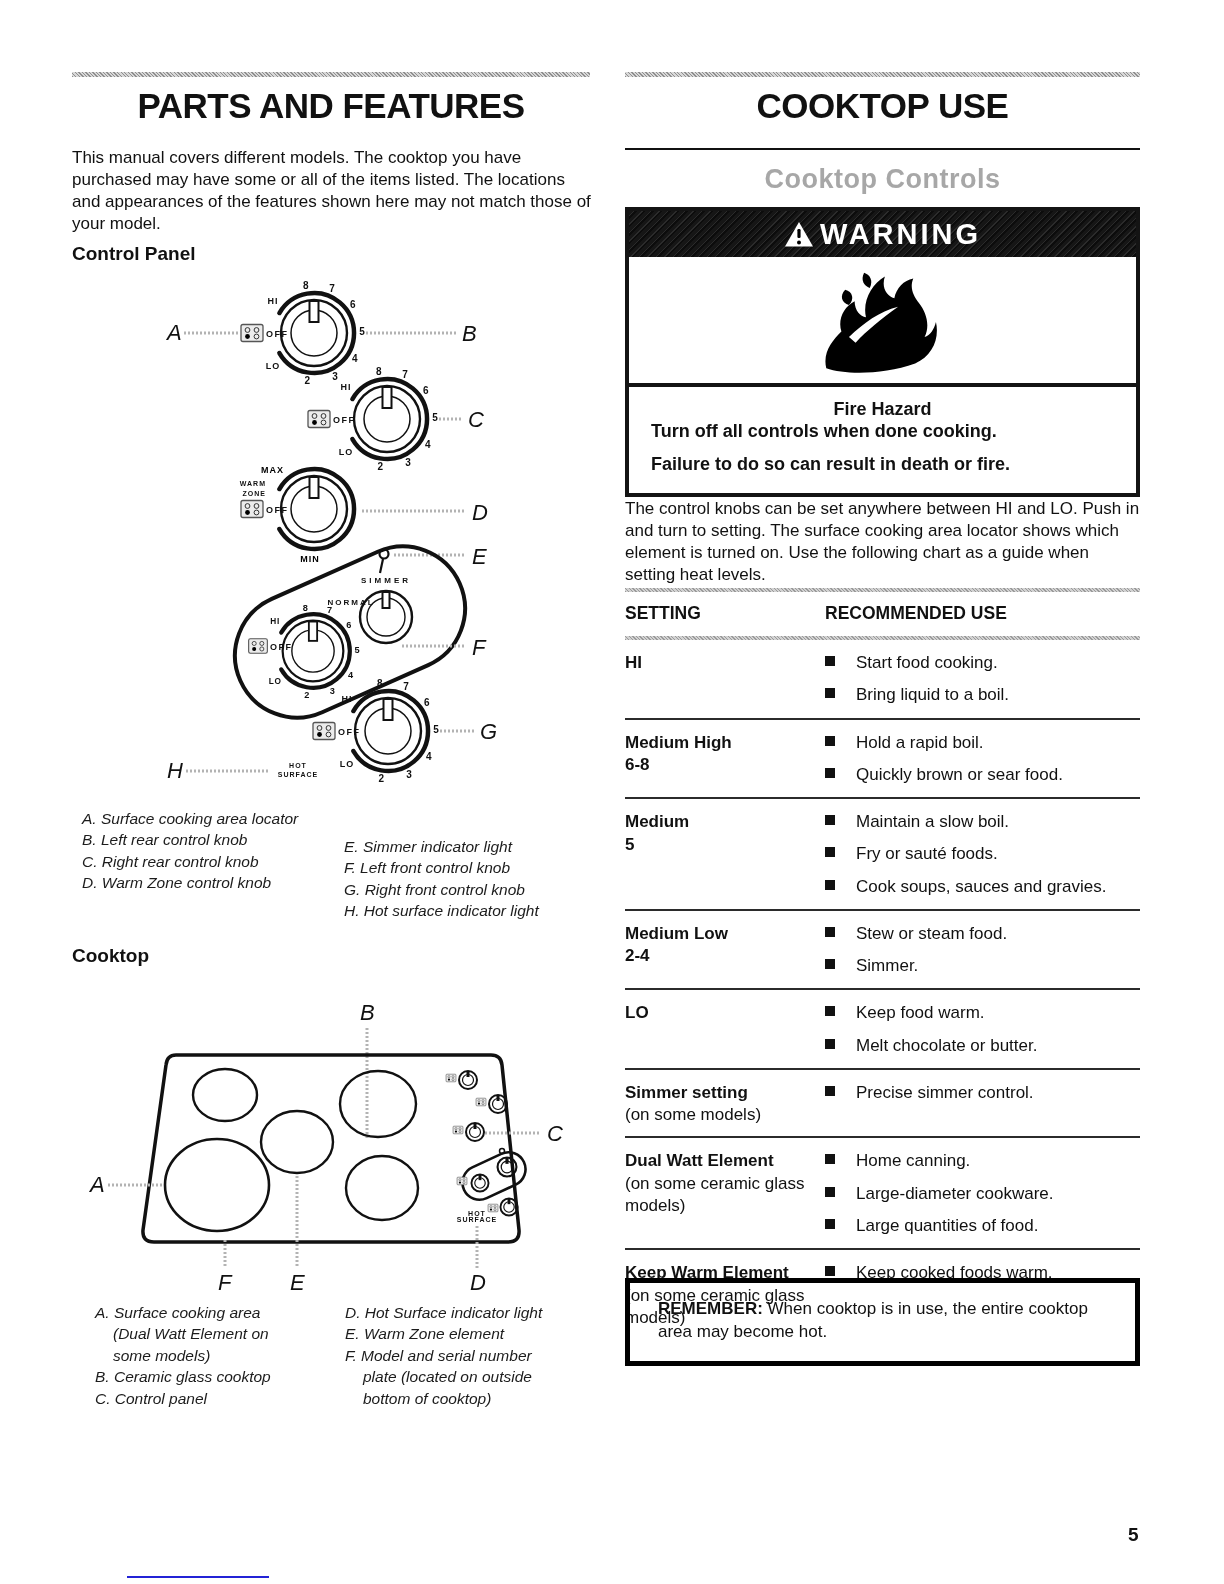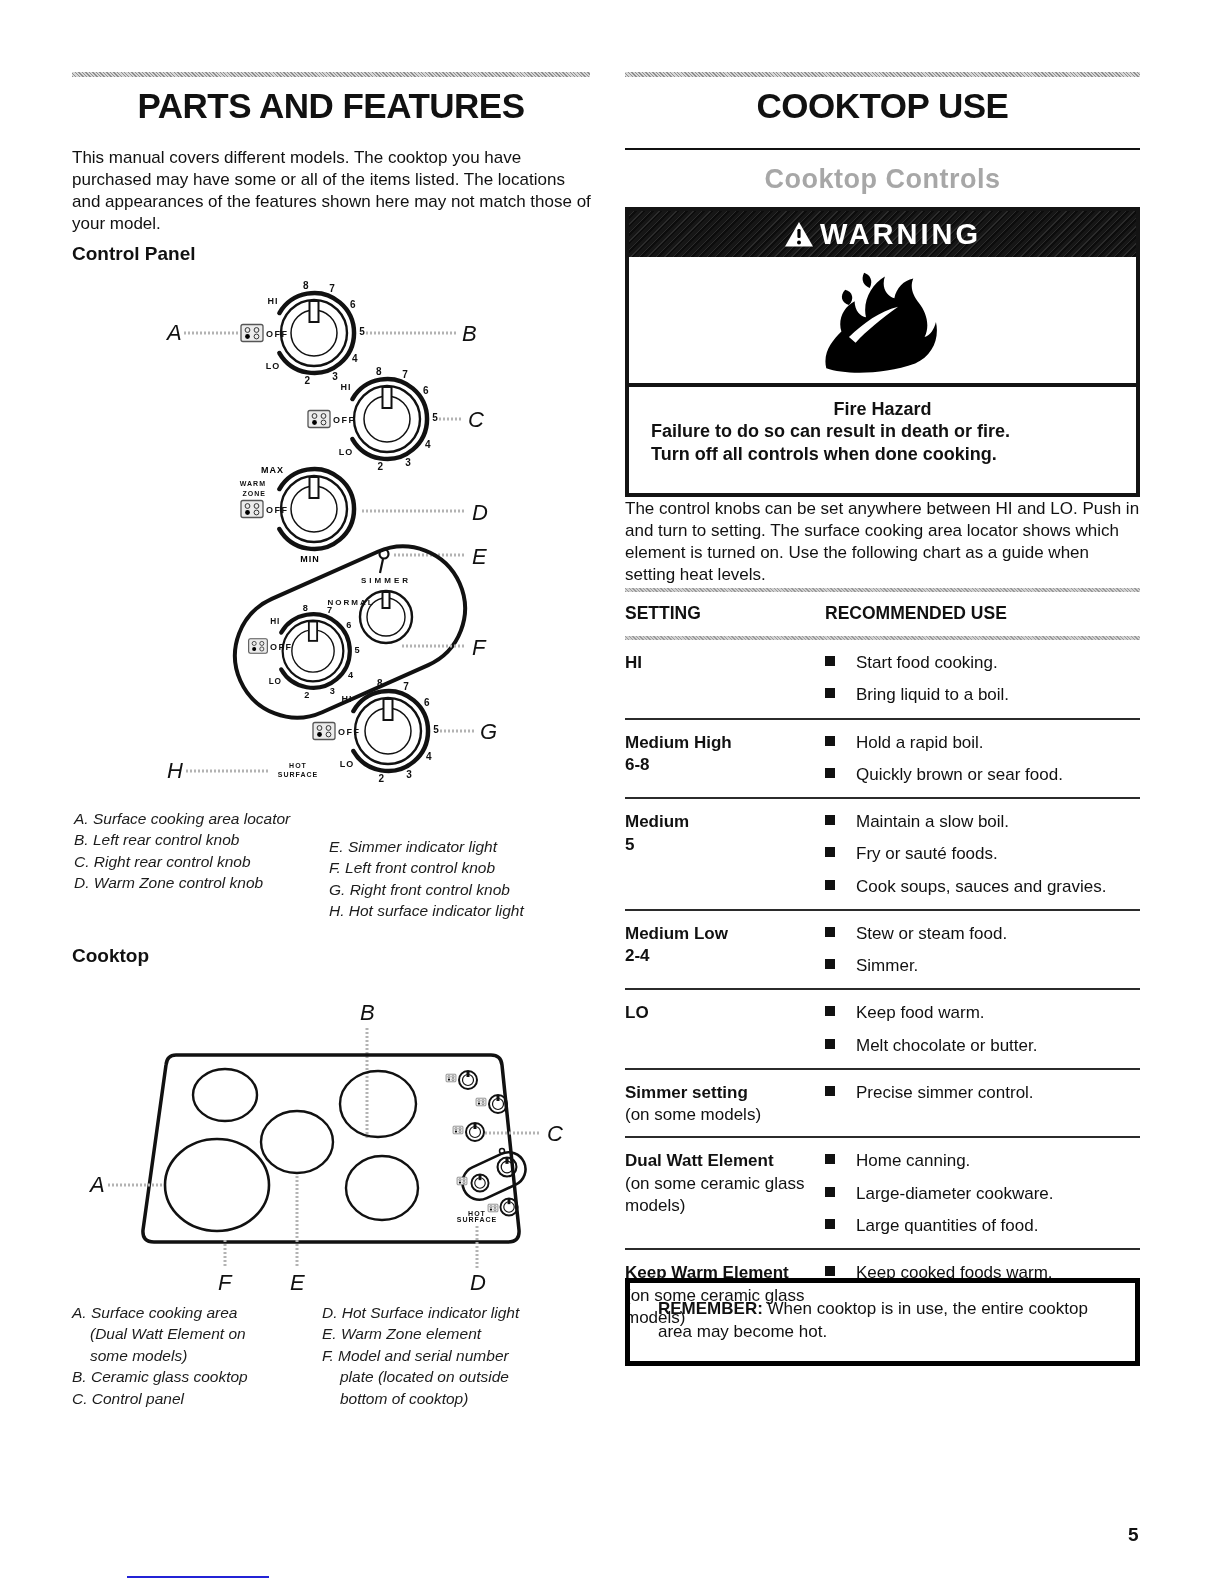--- a/index.html
+++ b/index.html
@@ -34,21 +34,21 @@
   .use-item{display:flex;margin-bottom:11px;font-size:17px;line-height:1.25;}
   .use-item:last-child{margin-bottom:2px;}
   .sq{width:10px;height:10px;background:#111;flex:0 0 10px;margin:4px 21px 0 0;}
   
   .remember{border:5px solid #000;padding:15px 28px 17px;font-size:17px;line-height:1.35;}
   
   .caps{display:flex;font-style:italic;font-size:15.5px;line-height:1.38;color:#1c1c1c;}
   .caps .c{padding-left:18px;text-indent:-18px;}
   .caps-cp .col1{width:255px;margin-left:18px;}
   .caps-cp .col2{width:240px;margin-top:28px;}
-  .caps-ct .col1{width:185px;}
+  .caps-ct .col1{width:185px;margin-left:23px;}
   .caps-ct .col2{width:210px;margin-left:65px;}
   
   svg text{font-family:"Liberation Sans",sans-serif;}
   .ptlabel{font-style:italic;font-size:22px;fill:#111;}
   .leader{stroke:#b3b3b3;stroke-width:3;stroke-dasharray:2 2;fill:none;}
   .offtxt{font-size:9px;font-weight:700;letter-spacing:1.5px;fill:#111;}
   .tinytxt{font-size:7px;font-weight:700;letter-spacing:1px;fill:#111;}
   .pageno{font-size:19px;font-weight:700;}
   .blueline{height:2px;background:#2323d6;}
 </style>
@@ -152,21 +152,21 @@
     </g>
   <line class="leader" x1="370" y1="451" x2="404" y2="451"></line>
   <text class="ptlabel" x="410" y="459">G</text>
 
   <text class="ptlabel" x="97" y="498">H</text>
   <line class="leader" x1="116" y1="491" x2="198" y2="491"></line>
   <text class="tinytxt" x="228" y="488" text-anchor="middle" font-size="7">HOT</text>
   <text class="tinytxt" x="228" y="497" text-anchor="middle" font-size="7">SURFACE</text>
 </svg>
 
-<div class="abs caps caps-cp" style="left:56px;top:808px;width:520px;">
+<div class="abs caps caps-cp" style="left:64px;top:808px;width:520px;justify-content:space-between;">
   <div class="col1">
     <div class="c">A. Surface cooking area locator</div>
     <div class="c">B. Left rear control knob</div>
     <div class="c">C. Right rear control knob</div>
     <div class="c">D. Warm Zone control knob</div>
   </div>
   <div class="col2">
     <div class="c">E. Simmer indicator light</div>
     <div class="c">F. Left front control knob</div>
     <div class="c">G. Right front control knob</div>
@@ -256,22 +256,22 @@
   <div class="warn-flame">
     <svg width="136" height="104" viewBox="0 0 140 110">
       <path fill="#000" d="M10 105 C6 88 16 76 26 66 C22 54 28 40 40 34 C40 44 46 50 52 51 C48 34 58 16 72 8 C68 20 74 28 82 31 C84 20 92 12 102 10 C98 20 102 28 108 36 C116 46 120 60 114 72 C120 70 124 64 126 56 C130 74 122 92 104 100 C70 112 30 112 10 105 Z"></path>
       <path fill="#000" d="M30 22 C24 28 26 36 34 38 C40 32 38 24 30 22 Z"></path>
       <path fill="#000" d="M50 4 C46 12 50 18 56 20 C60 12 56 6 50 4 Z"></path>
       <path fill="#fff" d="M34 72 C50 57 66 45 86 40 C68 53 53 65 41 78 Z"></path>
     </svg>
   </div>
   <div class="warn-body">
     <div class="hazard">Fire Hazard</div>
+    <p class="wline">Turn off all controls when done cooking.</p>
     <p class="wline" style="margin-bottom:2px;">Failure to do so can result in death or fire.</p>
-    <p class="wline">Turn off all controls when done cooking.</p>
   </div>
 </div>
 
 <div class="abs body-txt" style="left:625px;top:498px;width:518px;">The control knobs can be set anywhere between HI and LO. Push in and turn to setting. The surface cooking area locator shows which element is turned on. Use the following chart as a guide when setting heat levels.</div>
 
 <div class="abs" style="left:625px;top:588px;width:515px;">
   <div class="hrule2"></div>
   <div class="thead">
     <div class="h1c">SETTING</div>
     <div class="h2c">RECOMMENDED USE</div>

